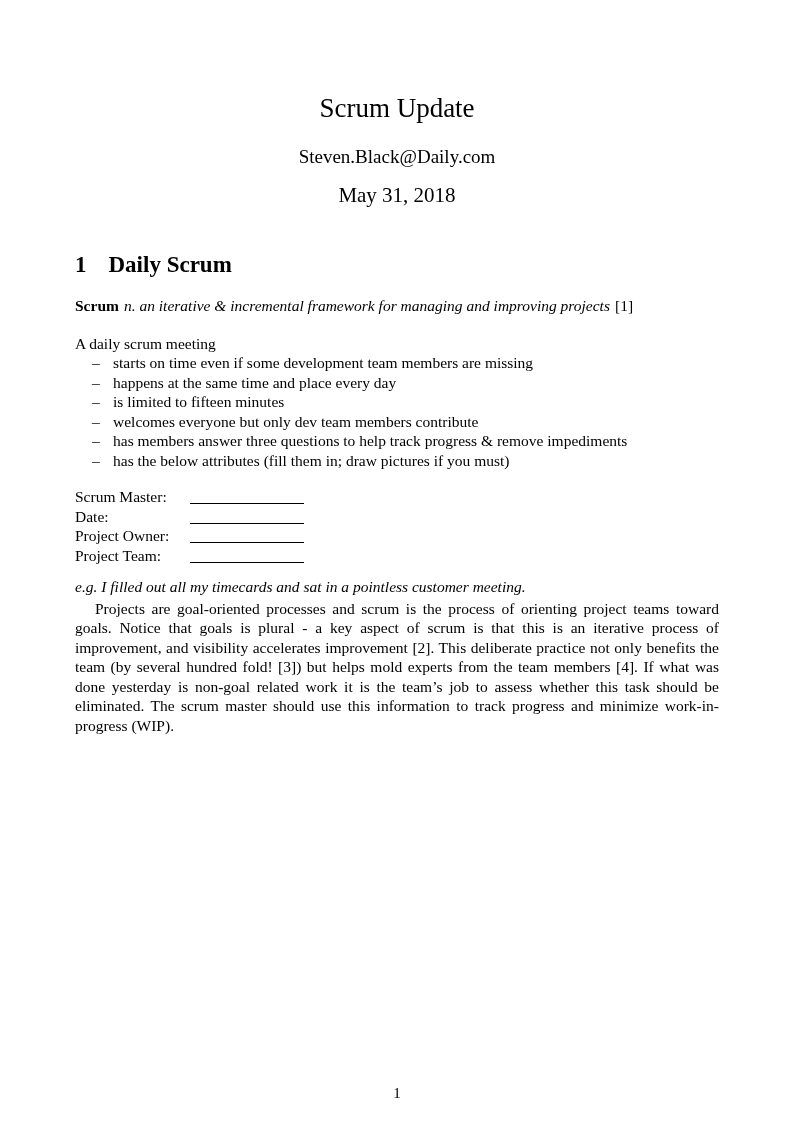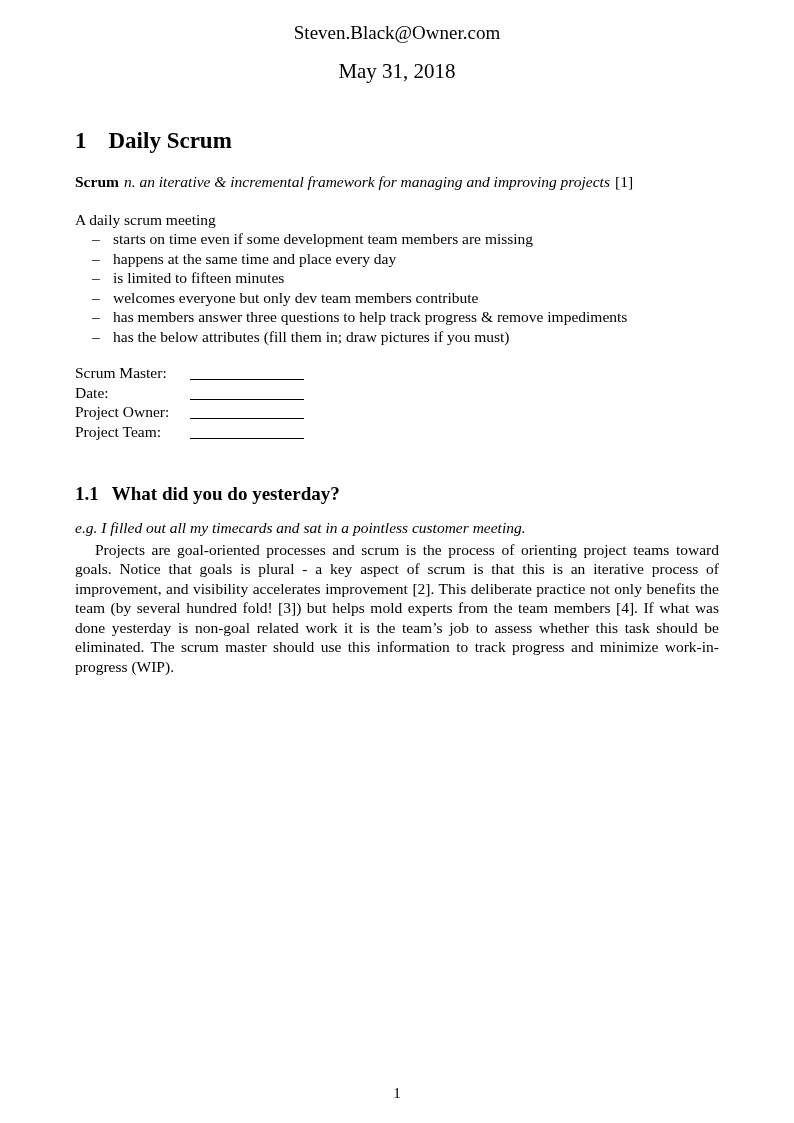--- a/index.html
+++ b/index.html
@@ -93,21 +93,22 @@
     font-size: 15px;
     line-height: 19px;
   }
 </style>
 </head>
 <body>
 
 <div class="page">
   <div class="content">
 
-    <div class="doc-author">Steven.Black@Owner.com</div>
+    <div class="doc-title">Scrum Update</div>
+    <div class="doc-author">Steven.Black@Daily.com</div>
     <div class="doc-date">May 31, 2018</div>
 
     <div class="sec-heading">
       <span class="sec-num">1</span><span>Daily Scrum</span>
     </div>
 
     <div class="definition">
       <span class="term">Scrum</span><span class="def-body">n. an iterative &amp; incremental framework for managing and improving projects</span><span class="citation">[1]</span>
     </div>
 
@@ -146,23 +147,20 @@
       <div class="form-row">
         <span class="form-label">Project Owner:</span>
         <span class="form-line"></span>
       </div>
       <div class="form-row">
         <span class="form-label">Project Team:</span>
         <span class="form-line"></span>
       </div>
     </div>
 
-    <div class="subsec-heading">
-      <span class="sec-num">1.1</span><span>What did you do yesterday?</span>
-    </div>
 
     <div class="example-line">e.g. I filled out all my timecards and sat in a pointless customer meeting.</div>
 
     <div class="body-par">Projects are goal-oriented processes and scrum is the process of orienting project teams toward goals. Notice that goals is plural - a key aspect of scrum is that this is an iterative process of improvement, and visibility accelerates improvement [2]. This deliberate practice not only benefits the team (by several hundred fold! [3]) but helps mold experts from the team members [4]. If what was done yesterday is non-goal related work it is the team’s job to assess whether this task should be eliminated. The scrum master should use this information to track progress and minimize work-in-progress (WIP).</div>
 
   </div>
 
   <div class="page-number">1</div>
 </div>
 

